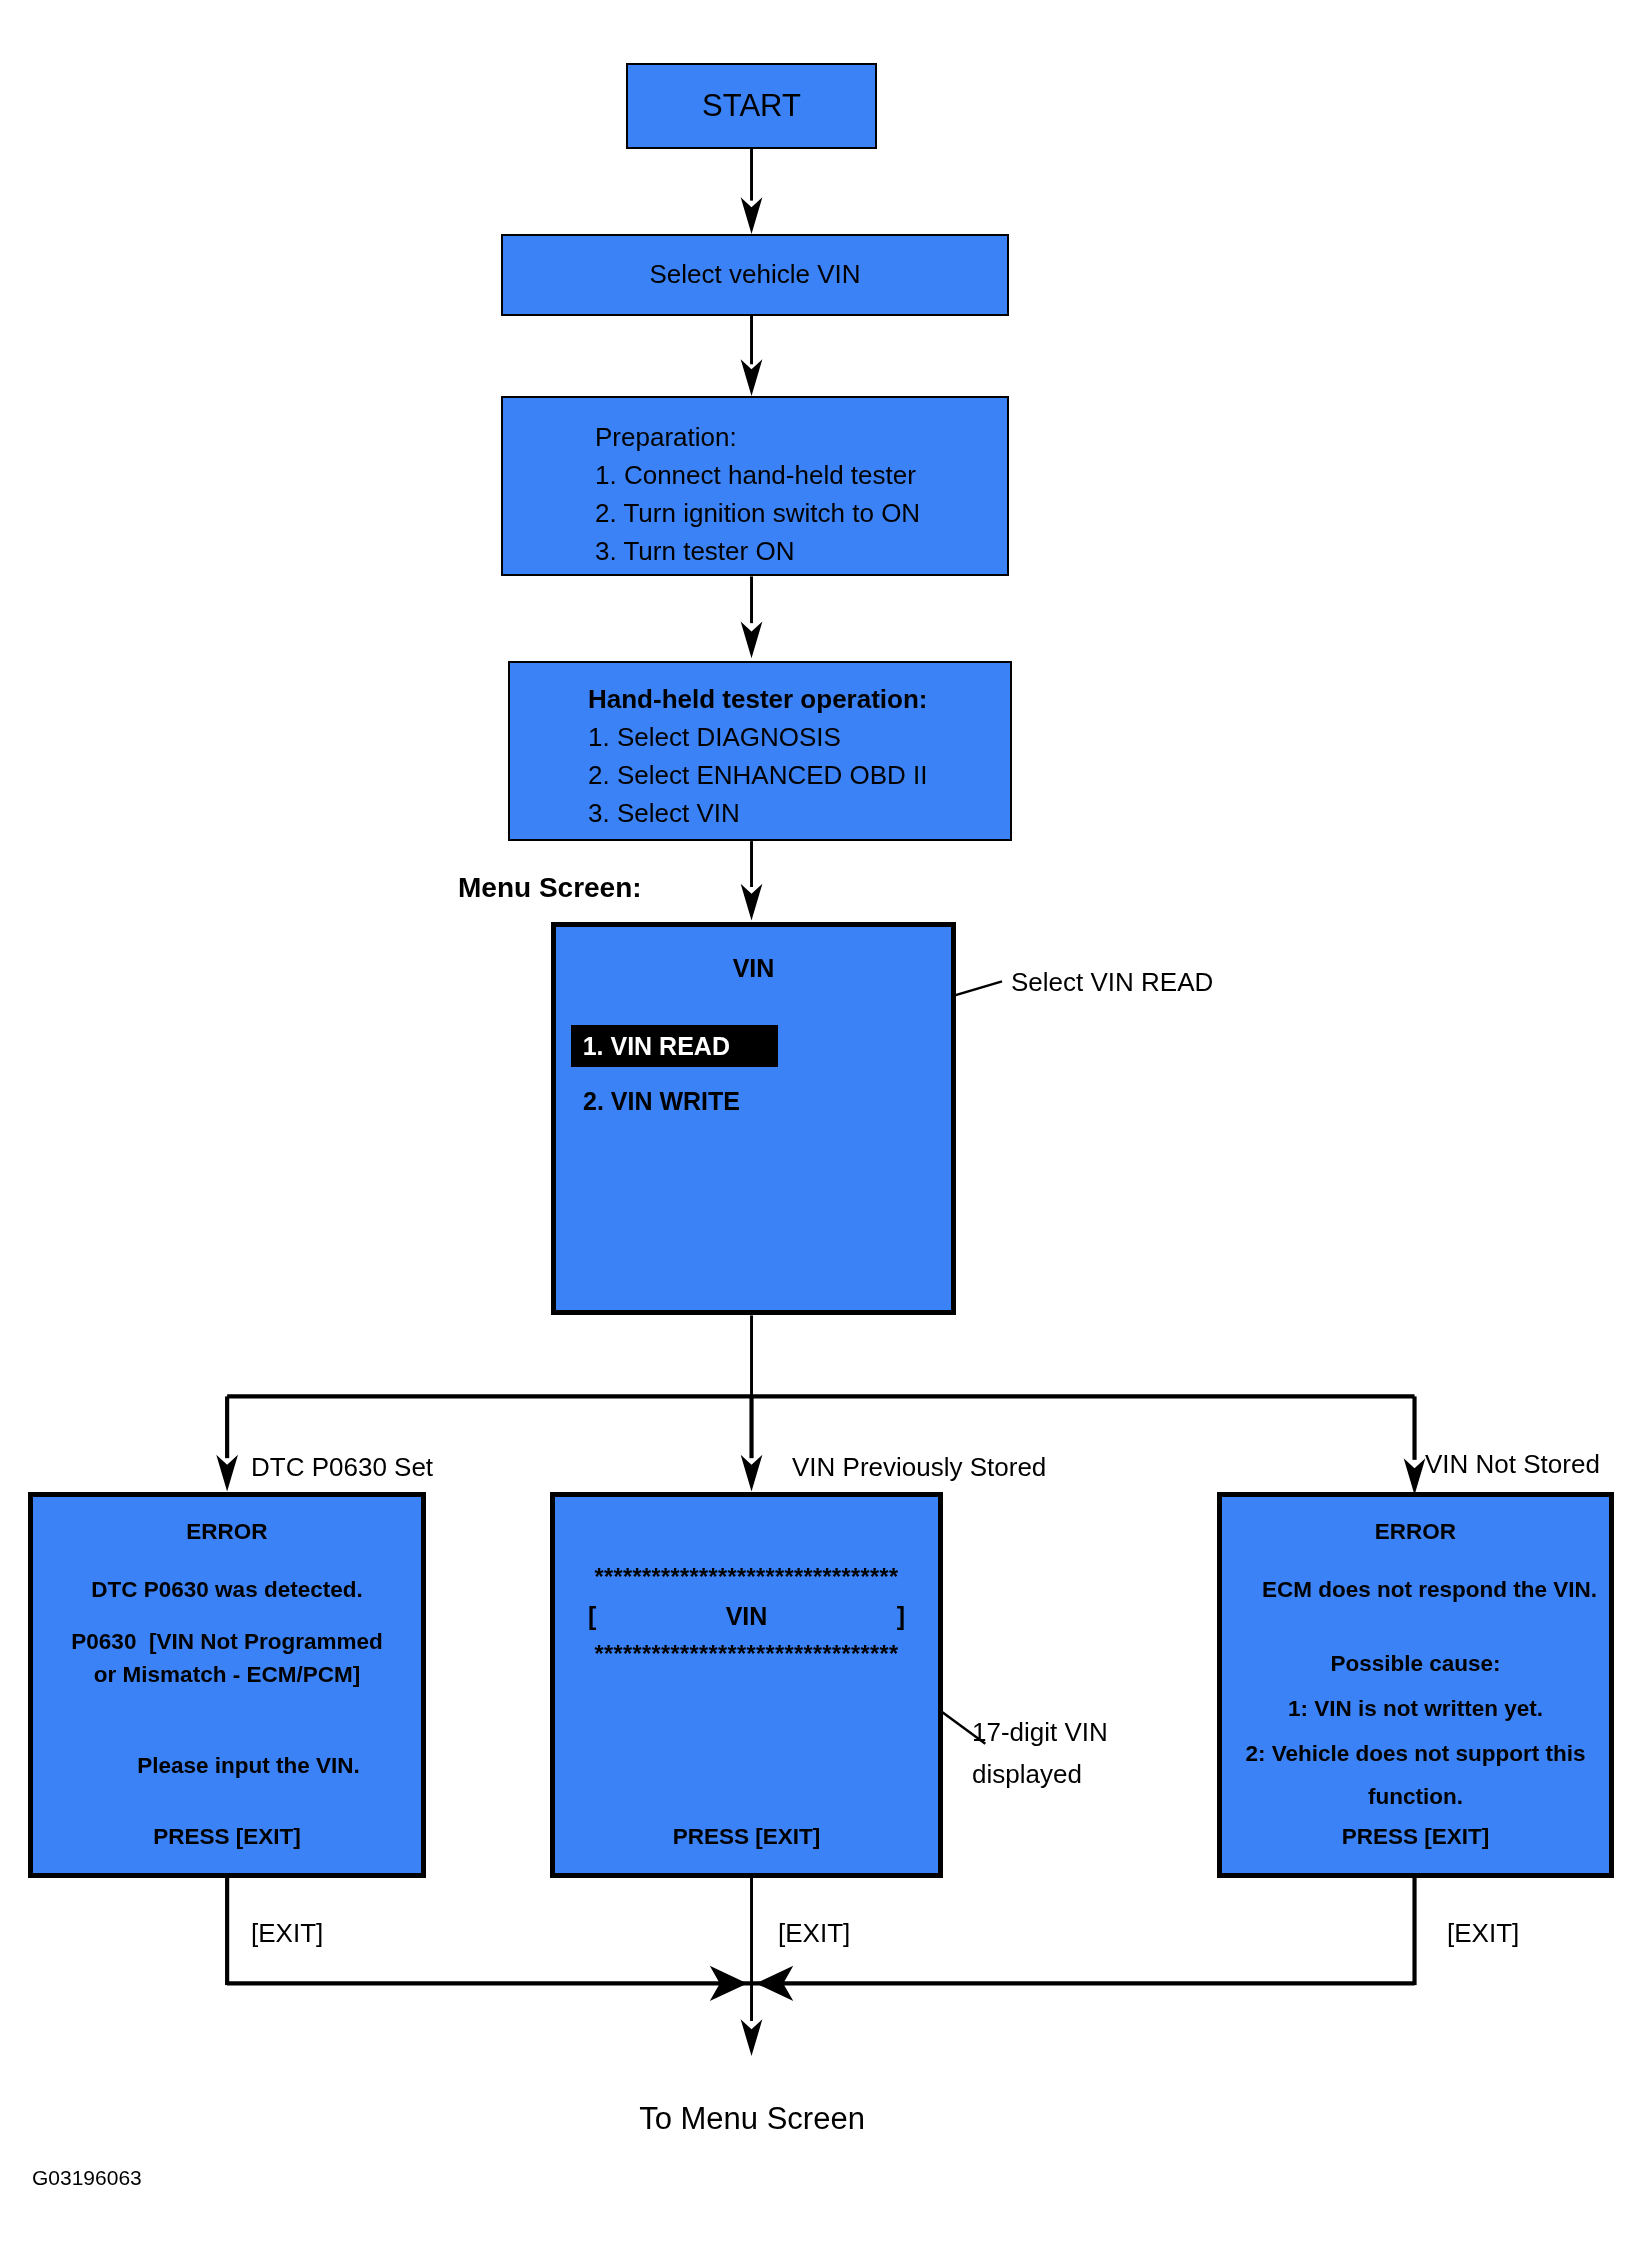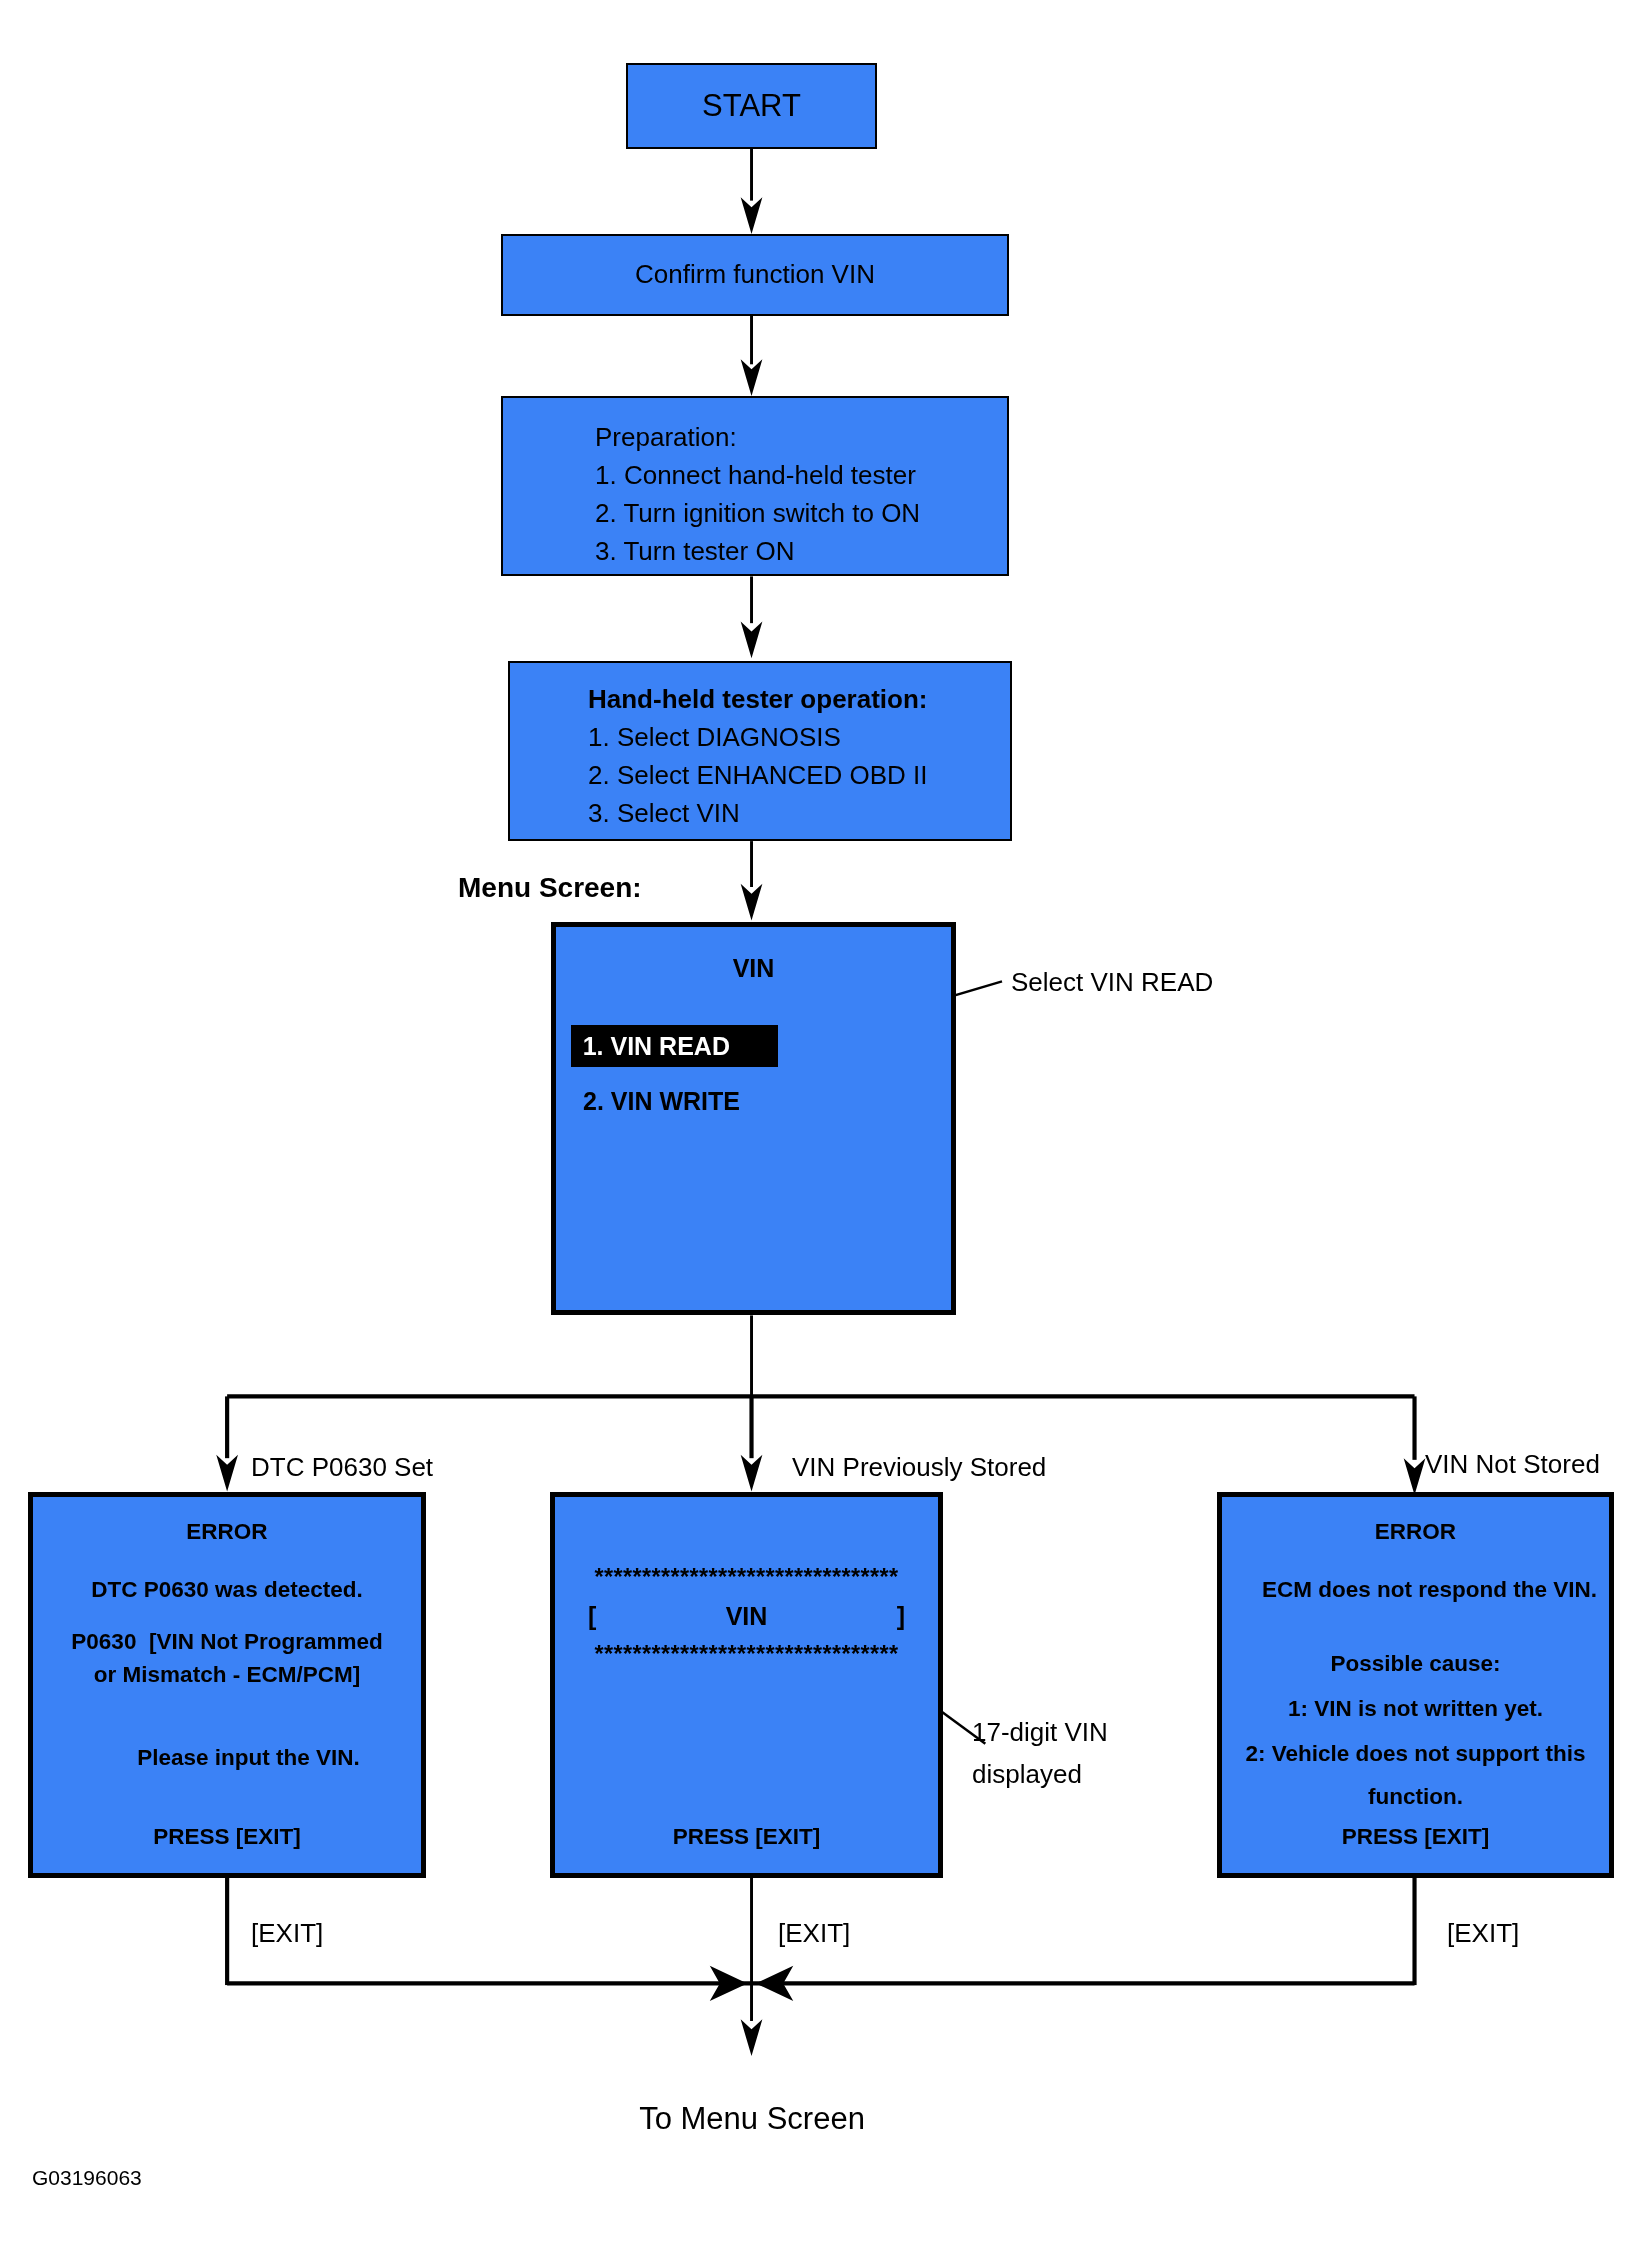--- a/index.html
+++ b/index.html
@@ -52,21 +52,21 @@
     <polygon points="905,2375 950,2354 938,2375 950,2396"></polygon>
     <polygon points="900,2462 887,2418 900,2430 913,2418"></polygon>
   </g>
 </svg>
 
 <div class="box center-flex" style="left:626px;top:63px;width:251px;height:86px;">
   <span class="t36">START</span>
 </div>
 
 <div class="box center-flex" style="left:501px;top:234px;width:508px;height:82px;">
-  <span class="t31">Confirm function VIN</span>
+  <span class="t31">Select vehicle VIN</span>
 </div>
 
 <div class="box" style="left:501px;top:396px;width:508px;height:180px;padding:20px 8.4px 0 60px;">
   <div class="steps">Preparation:</div>
   <div class="steps">1. Connect hand-held tester</div>
   <div class="steps">2. Turn ignition switch to ON</div>
   <div class="steps">3. Turn tester ON</div>
 </div>
 
 <div class="box" style="left:508px;top:661px;width:504px;height:180px;padding:16.7px 8.4px 0 46px;">
@@ -90,21 +90,21 @@
 
 <div class="lbl" style="left:251px;top:1452px;">DTC P0630 Set</div>
 <div class="lbl" style="left:792px;top:1452px;">VIN Previously Stored</div>
 <div class="lbl" style="left:1425px;top:1449px;">VIN Not Stored</div>
 
 <div class="box thick" style="left:28px;top:1492px;width:398px;height:386px;">
   <div class="scr-line" style="top:22px;">ERROR</div>
   <div class="scr-line" style="top:80px;">DTC P0630 was detected.</div>
   <div class="scr-line" style="top:132px;">P0630  [VIN Not Programmed</div>
   <div class="scr-line" style="top:165px;">or Mismatch - ECM/PCM]</div>
-  <div class="scr-line" style="top:248px;padding-left:43px;">Please input the VIN.</div>
+  <div class="scr-line" style="top:256px;padding-left:43px;">Please input the VIN.</div>
   <div class="scr-line" style="top:327px;">PRESS [EXIT]</div>
 </div>
 
 <div class="box thick" style="left:550px;top:1492px;width:393px;height:386px;">
   <div class="scr-line" style="top:67px;font-size:23.4px;letter-spacing:0.4px;">********************************</div>
   <div class="abs" style="left:0;right:0;top:105px;display:flex;justify-content:space-between;padding:0 33px;font-size:25px;font-weight:bold;">
     <span>[</span>
     <span>VIN</span>
     <span>]</span>
   </div>

